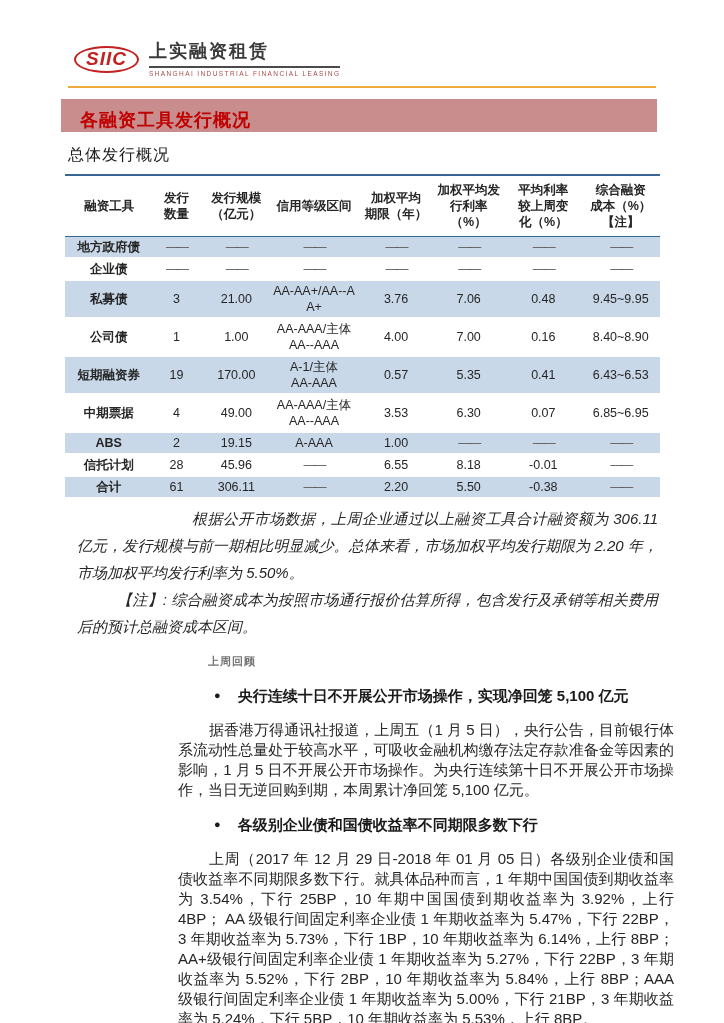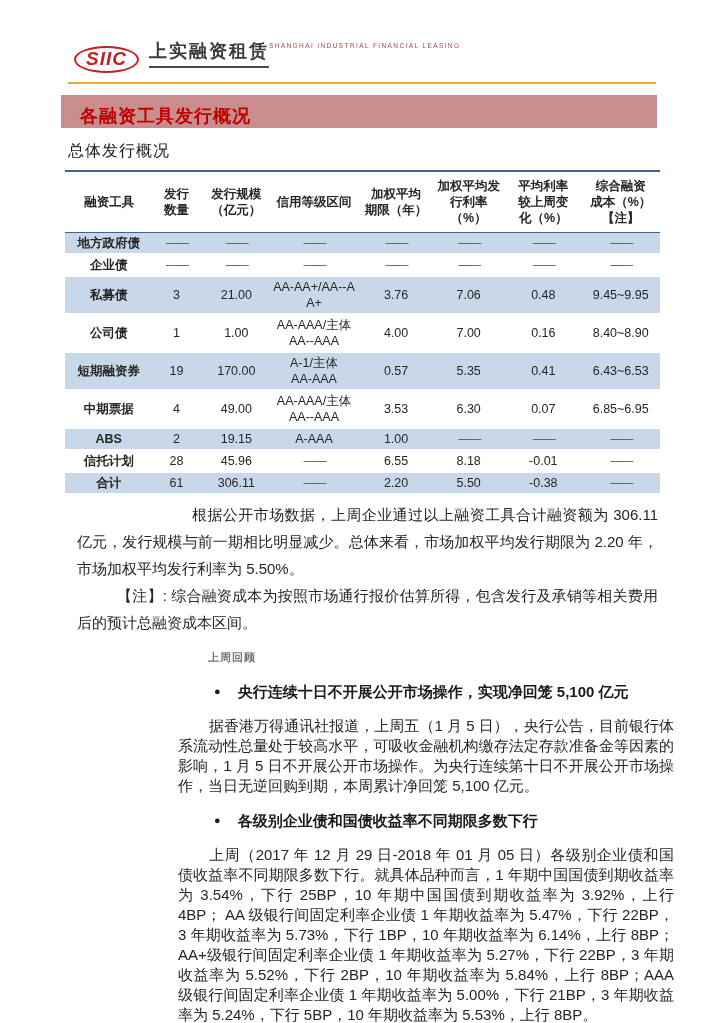--- a/index.html
+++ b/index.html
@@ -10,21 +10,21 @@
   }
   .page{position:relative;width:599px;height:1023px;background:#fff;}
 
   
   .logo-row{display:flex;align-items:flex-start;padding:40px 0 0 74px;}
   .siic-mark{
     display:inline-block;font-style:italic;font-weight:bold;color:#c32222;
     font-size:19px;letter-spacing:1px;border:2px solid #c32222;border-radius:50%;
     padding:1px 10px 3px 10px;line-height:1;margin-top:6px;background:#fff;
   }
-  .logo-text{margin-left:10px;display:flex;}
+  .logo-text{margin-left:10px;display:flex;flex-direction:column;}
   .logo-cn{
     font-size:18px;font-weight:bold;color:#3a3a3a;letter-spacing:2px;
     border-bottom:2px solid #4a4a4a;padding-bottom:3px;line-height:1.25;
   }
   .logo-en{
     font-size:6.5px;color:#a84a4a;letter-spacing:1.4px;margin-top:2px;white-space:nowrap;
   }
 
   
   .gold-rule{margin:9px 0 0 68px;width:588px;height:2px;background:#eda93c;}
@@ -63,21 +63,21 @@
   }
   table.issuance tbody tr{border-bottom:2px solid #ffffff;}
   table.issuance tbody tr:nth-child(odd){background:#c8d8e9;}
   table.issuance tbody tr:nth-child(even){background:#ffffff;}
   table.issuance td.dash{color:#595959;letter-spacing:-2px;}
   
   .c0{width:14%;} .c1{width:9.5%;} .c2{width:10.6%;} .c3{width:15.5%;}
   .c4{width:12.1%;} .c5{width:12.3%;} .c6{width:12.8%;} .c7{width:13.2%;}
 
   
-  .block1{margin:6px 0 0 77px;width:581px;}
+  .block1{margin:6px 0 0 77px;width:581px;font-style:italic;}
   .block1 p{
     margin:0;font-size:15px;line-height:27px;text-align:justify;color:#262626;
   }
   .p-intro{text-indent:115px;}
   .p-note{text-indent:40px;}
 
   
   .review{margin:14px 0 0 178px;width:496px;}
   .review h3{
     margin:0 0 16px 0;font-size:11px;font-weight:bold;color:#737373;

